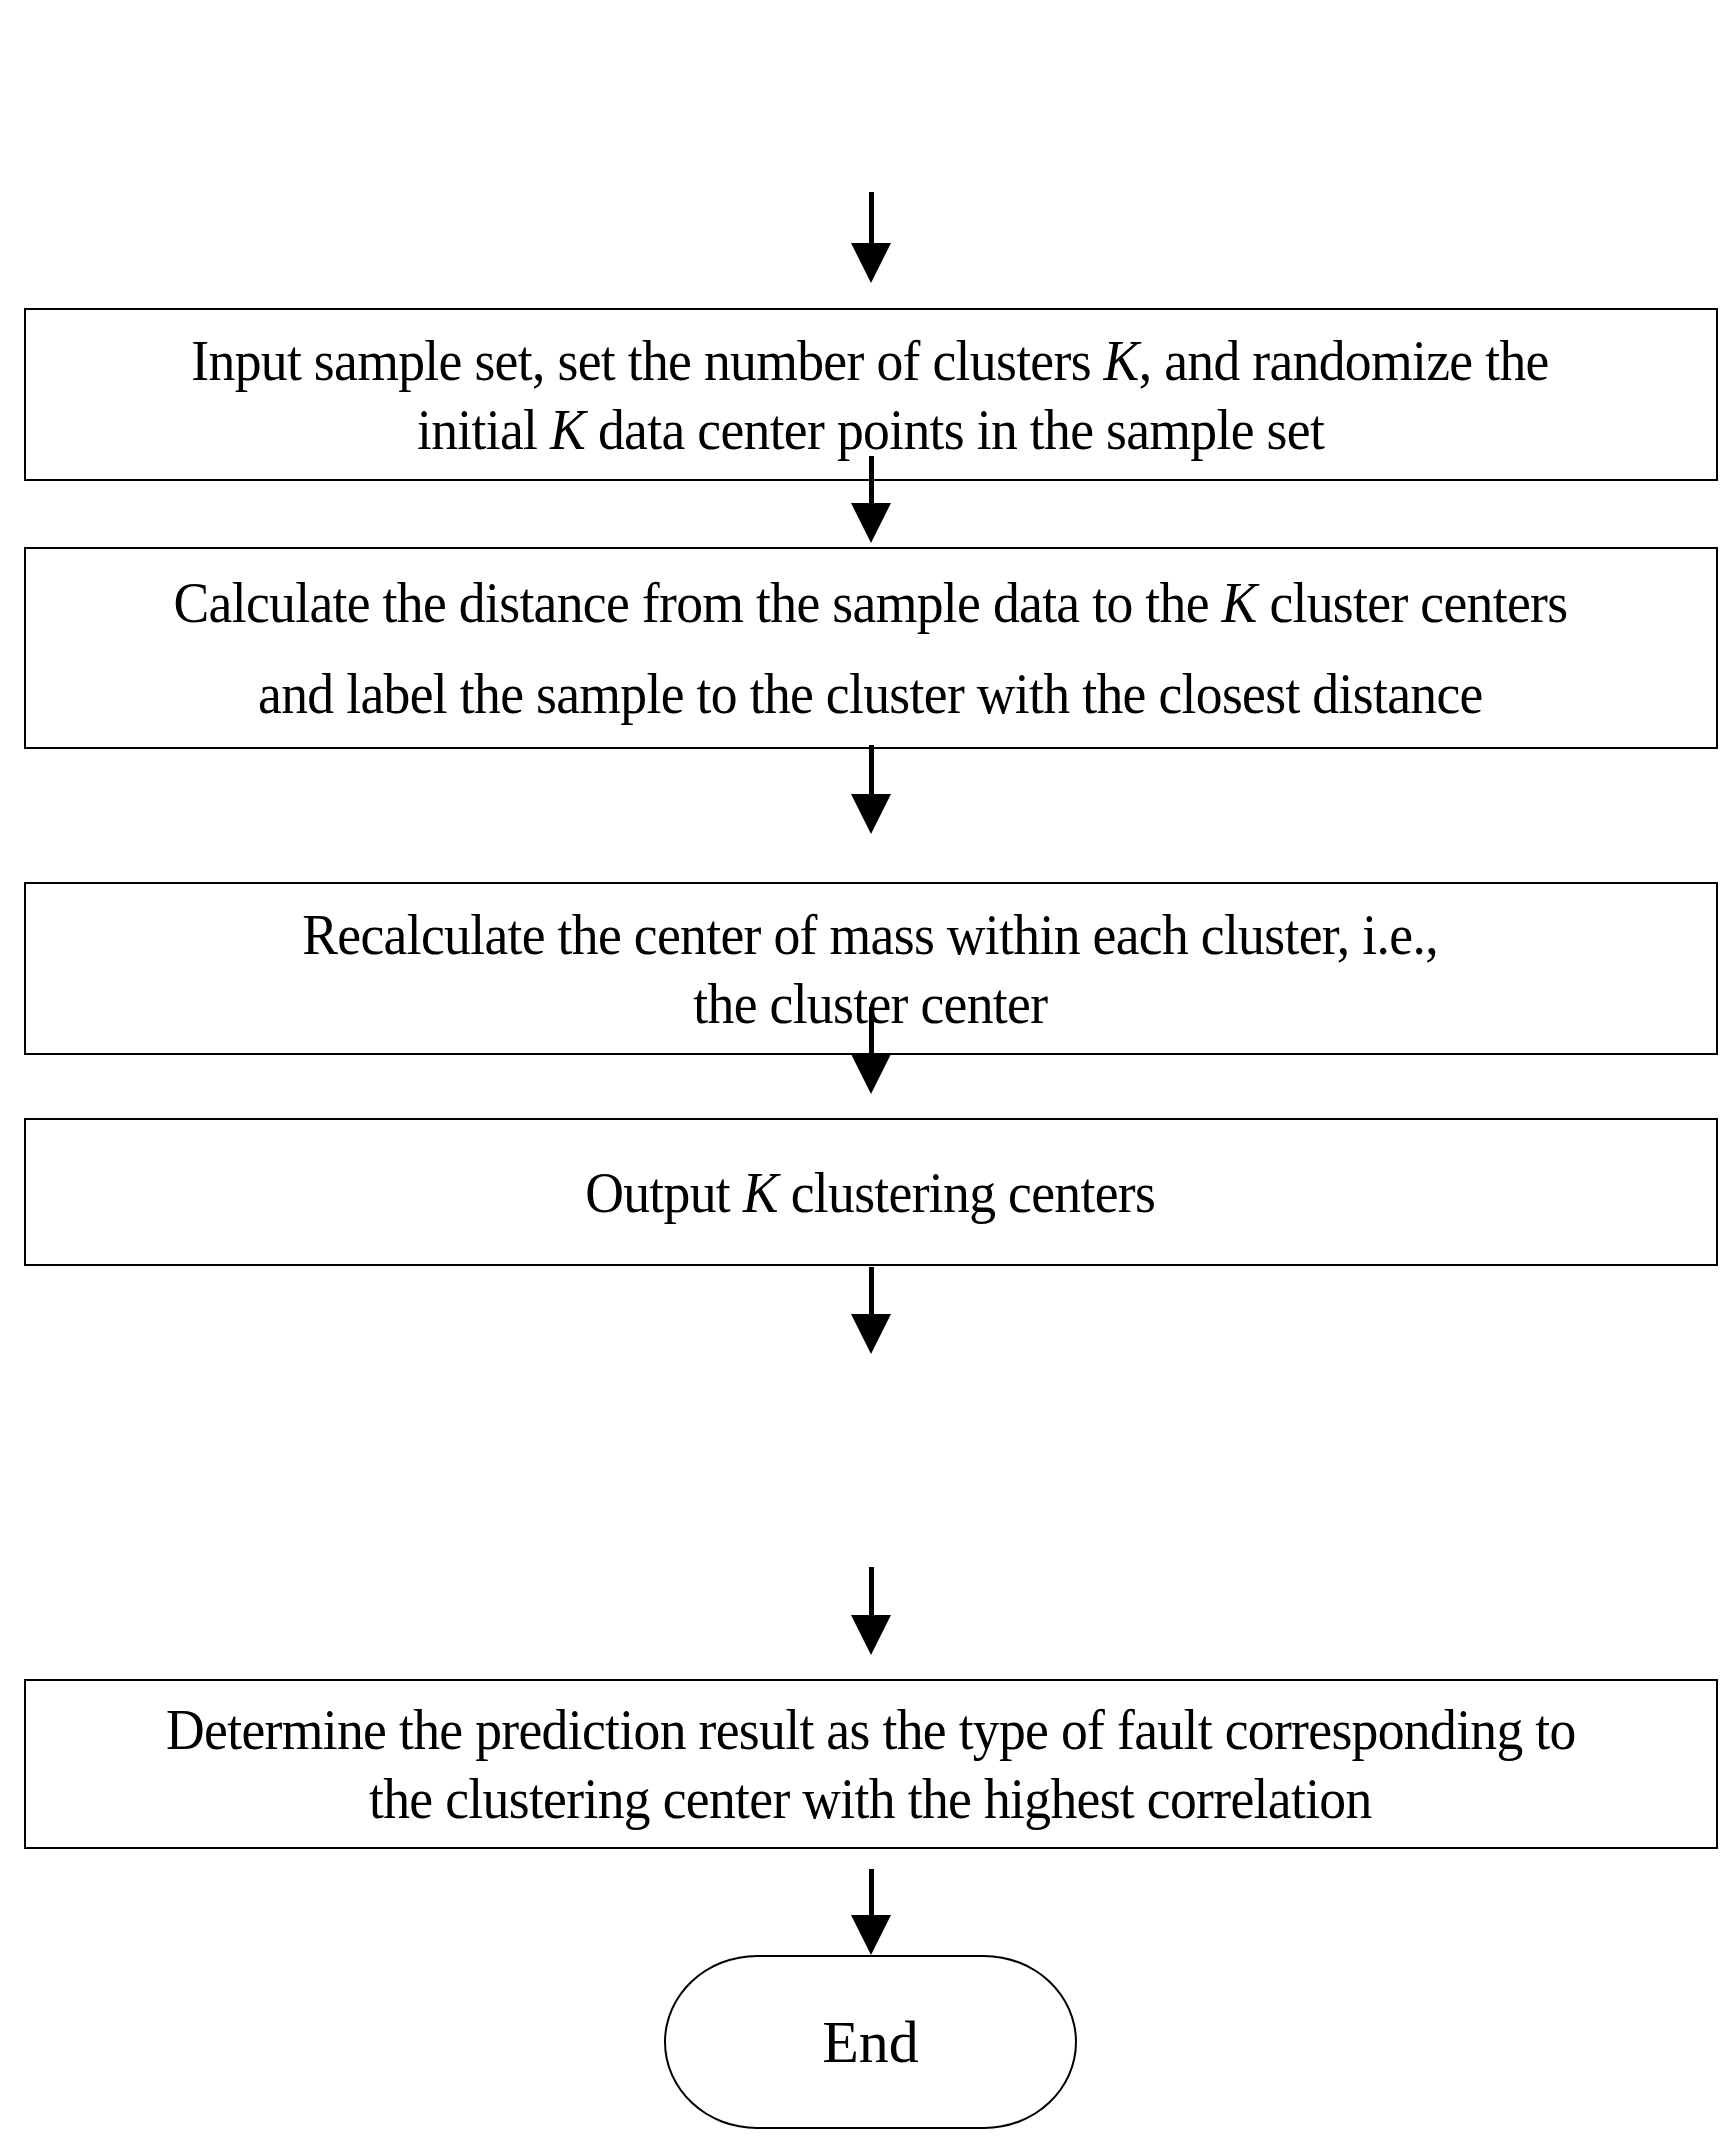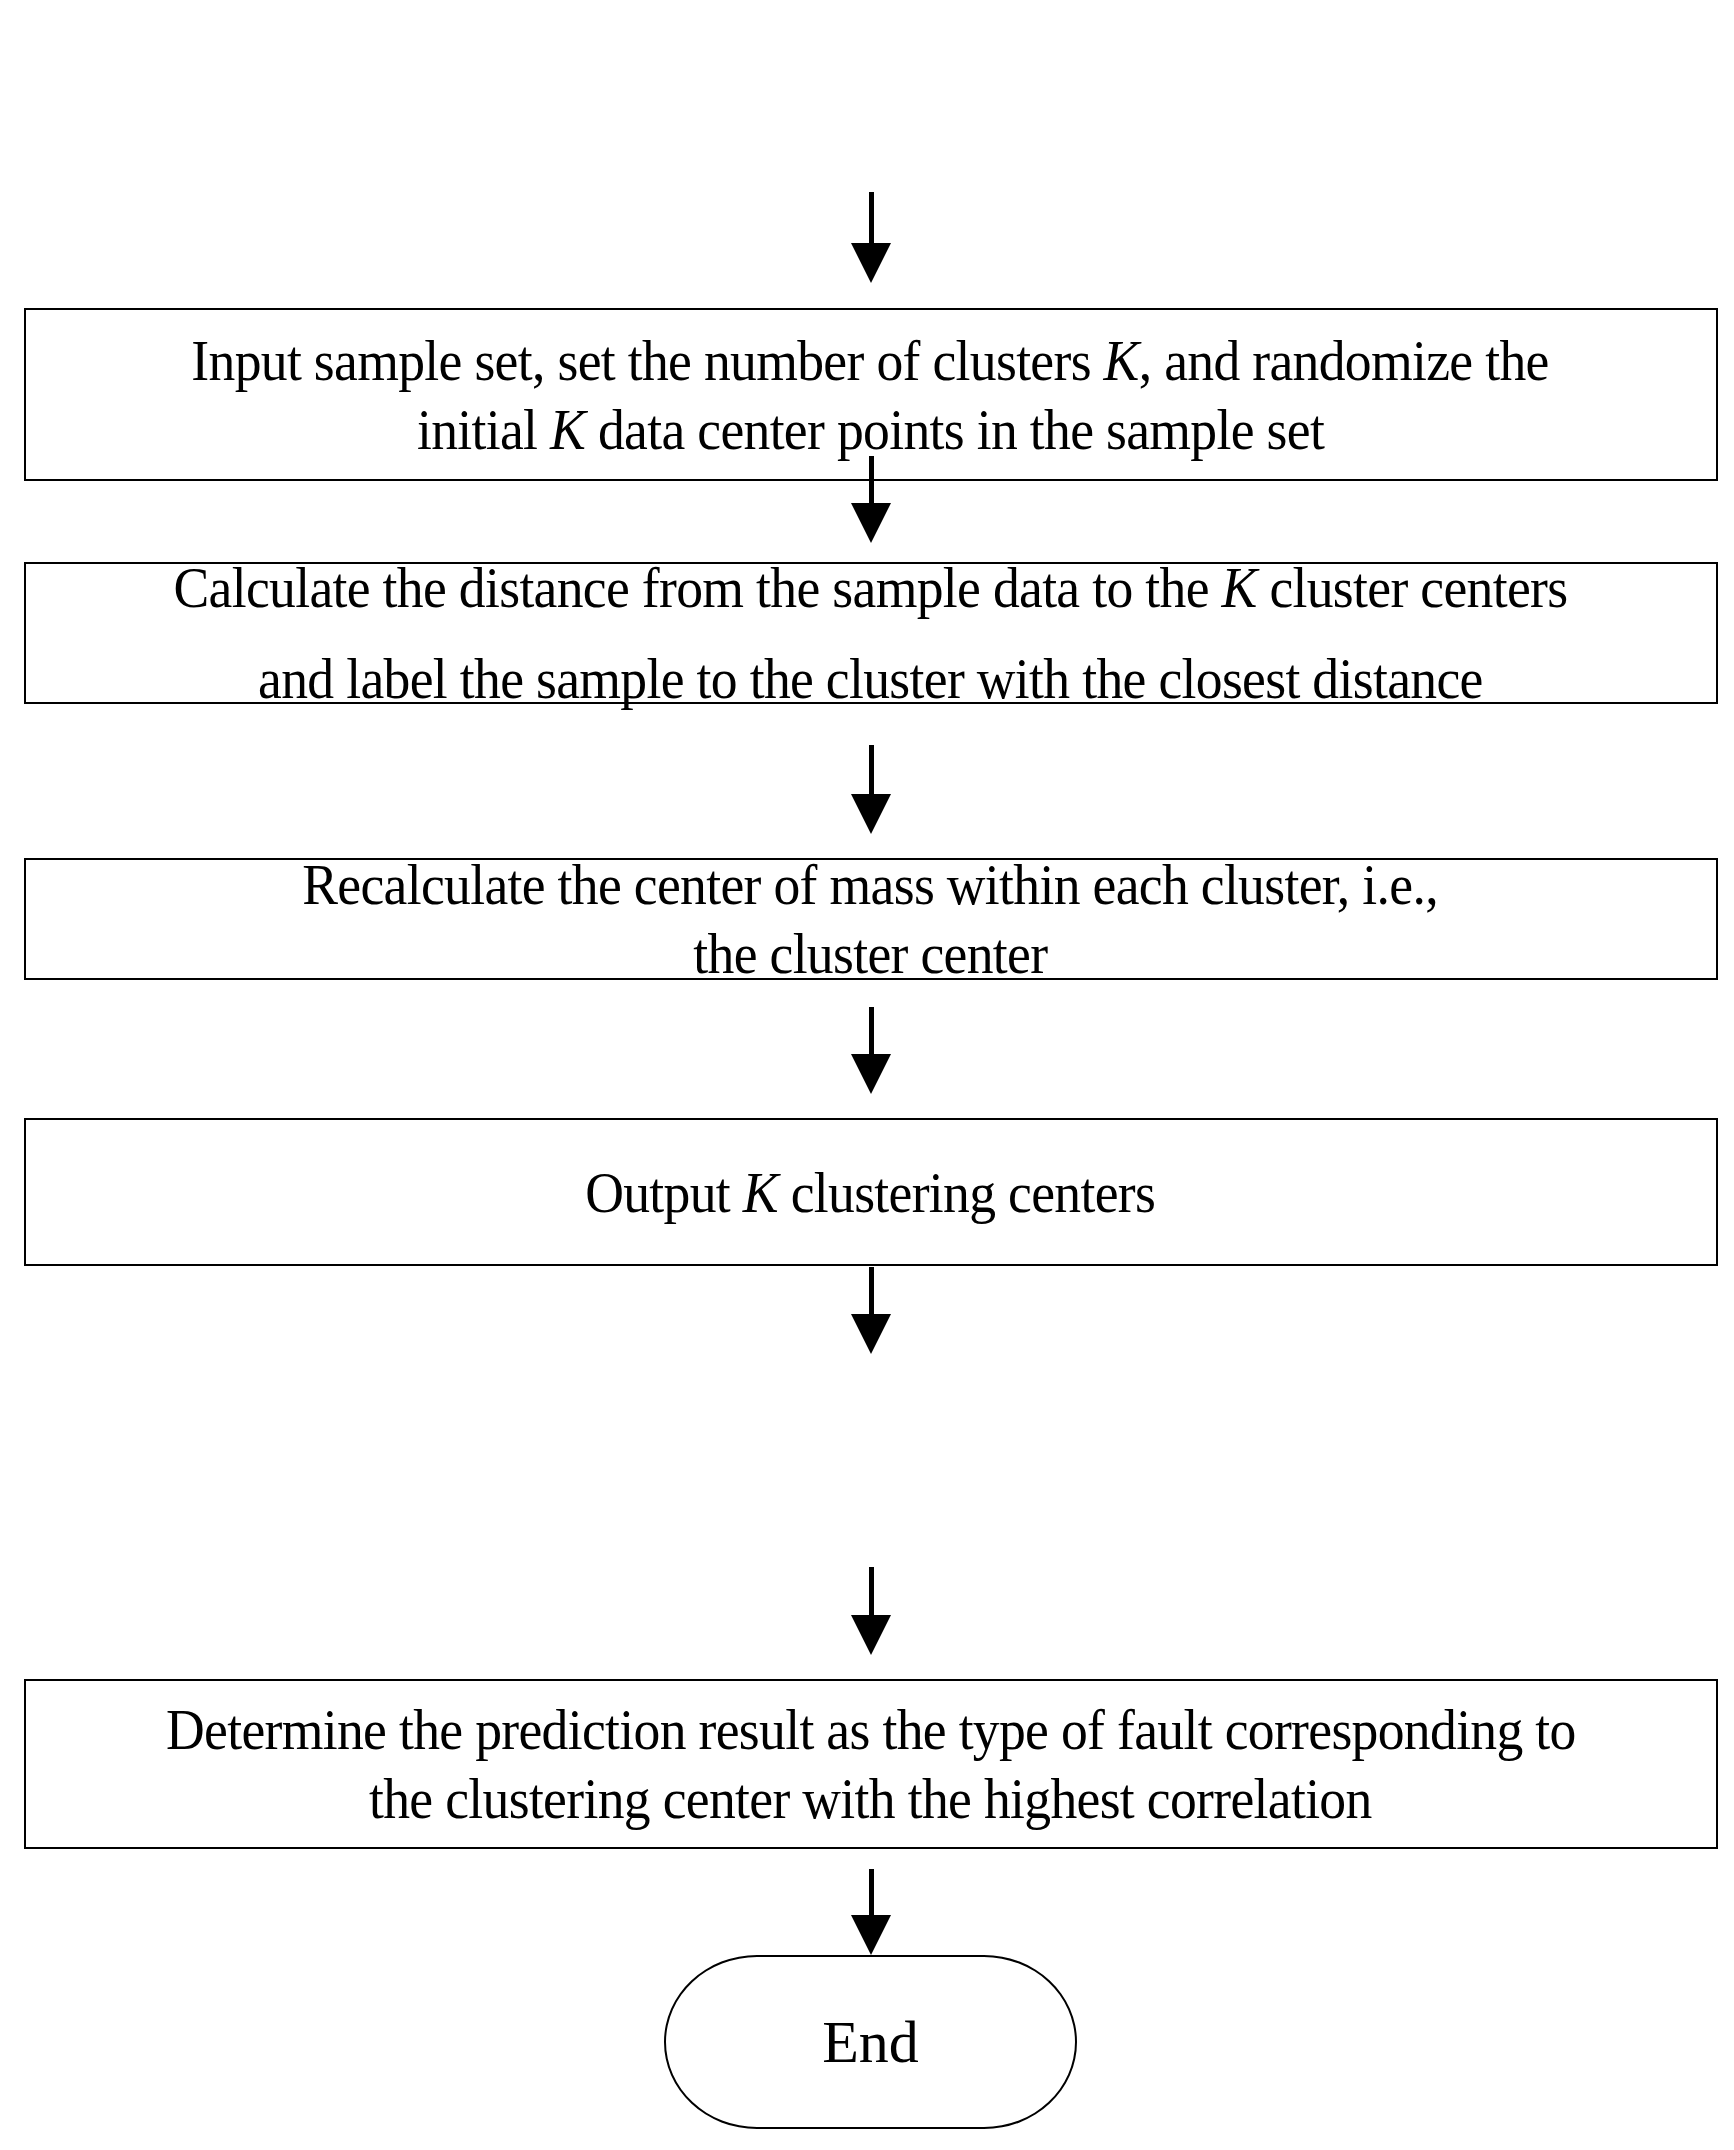--- a/index.html
+++ b/index.html
@@ -76,23 +76,23 @@
     height: 0;
     border-left: 20px solid transparent;
     border-right: 20px solid transparent;
     border-top: 40px solid #000000;
   }
   
   #begin { top: 21.4px;   height: 171px; }
   #a1    { top: 192px;  height: 91px; }
   #b1    { top: 284px;  height: 173px; }
   #a2    { top: 456px;  height: 87px; }
-  #b2    { top: 538px;  height: 142px; gap: 22px; }
+  #b2    { top: 523px;  height: 202px; gap: 22px; }
   #a3    { top: 745px; height: 89px; }
-  #b3    { top: 834px; height: 122px; }
+  #b3    { top: 858px; height: 173px; }
   #a4    { top: 1007px; height: 87px; }
   #b4    { top: 1094px; height: 148px; }
   #a5    { top: 1267px; height: 87px; }
   #b5    { top: 1354px; height: 212px; }
   #a6    { top: 1567px; height: 88px; }
   #b6    { top: 1655px; height: 170px; }
   #a7    { top: 1869px; height: 86px; }
   #end   { top: 1955px; height: 174px; }
 </style>
 </head>

